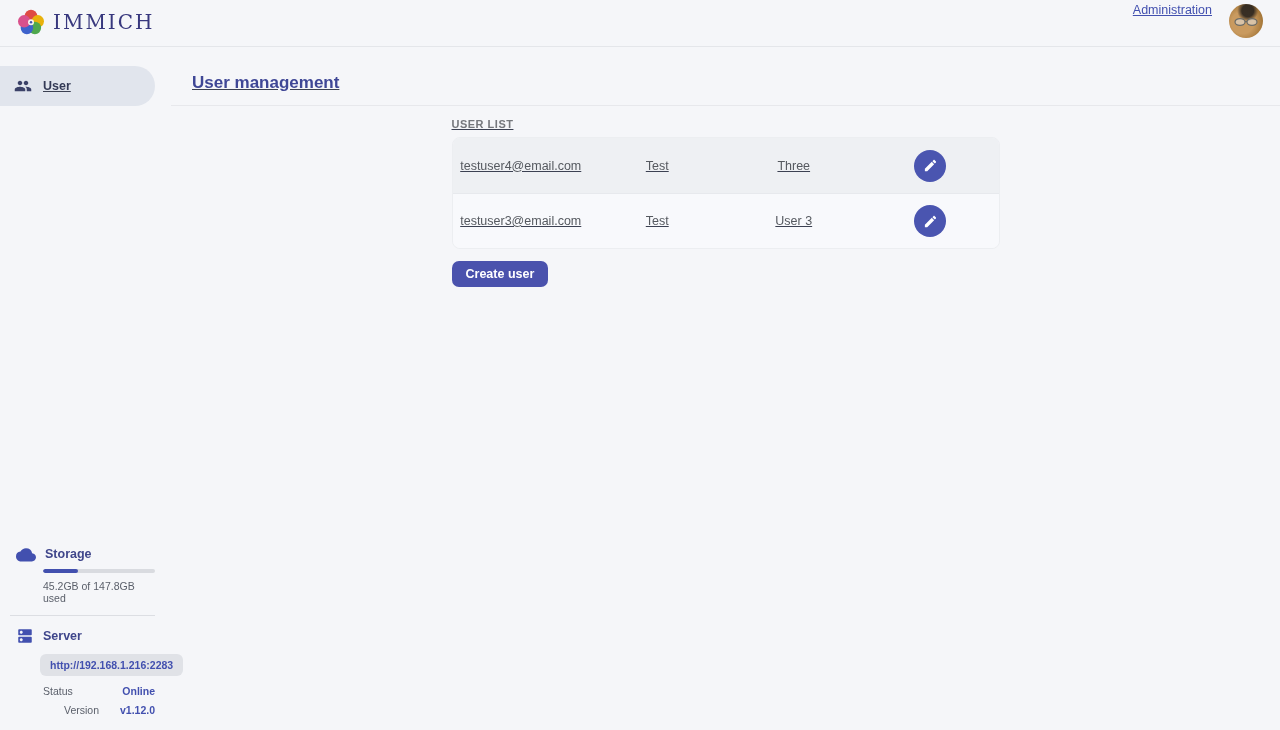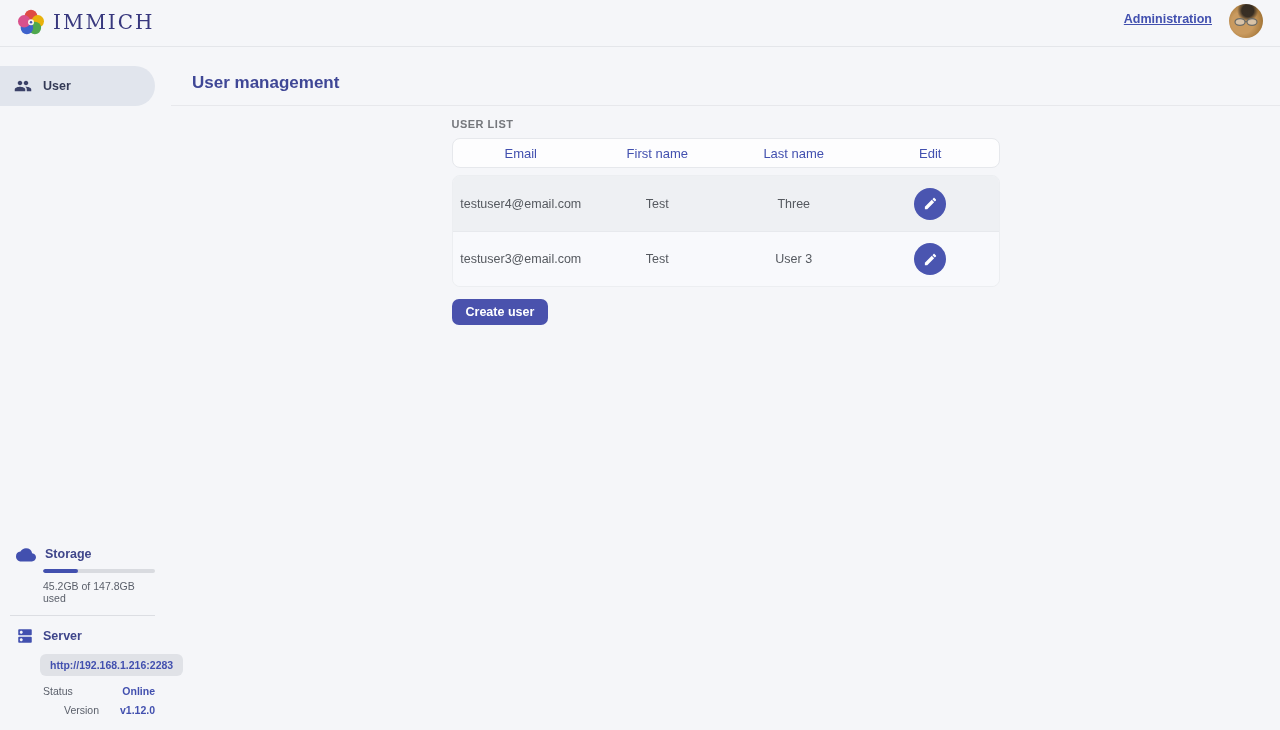--- a/index.html
+++ b/index.html
@@ -7,31 +7,31 @@
   body { font-family:"Liberation Sans", sans-serif; background:#f5f6f9; color:#3c4152; }
 
   
   .header { position:relative; height:47px; background:#f5f6f9; border-bottom:1px solid #e4e6ea; }
   .logo { position:absolute; left:18px; top:9px; display:flex; align-items:center; gap:9px; cursor:pointer; }
   .logo-text { font-family:"DejaVu Serif", serif; font-size:20px; letter-spacing:2px; color:#38387e; font-weight:500; }
   .search-input { position:absolute; left:180px; top:4px; width:480px; height:36px; background:#e3e4e7;
                   border:none; border-radius:8px; padding:0 20px; font-size:12.5px; color:#5a5f6a; outline:none;
                   font-family:"Liberation Sans", sans-serif; }
   .search-input::placeholder { color:#9b9ea6; }
-  .admin-link { position:absolute; right:68px; top:12px; font-size:12.5px; font-weight:700; color:#4250af;
+  .admin-link { position:absolute; right:68px; top:3px; font-size:12.5px; font-weight:400; color:#4250af;
                 text-decoration:underline; cursor:pointer; }
   .avatar { position:absolute; right:17px; top:4px; width:34px; height:34px; border-radius:50%; cursor:pointer;
             background:
               radial-gradient(circle at 55% 20%, rgba(40,35,30,.9) 0 18%, rgba(40,35,30,0) 32%),
               radial-gradient(circle at 40% 55%, #c99a5f 0 40%, #a87a3c 70%, #8a5f2b 100%);
             overflow:hidden; }
   .avatar svg { position:absolute; left:4px; top:12px; }
 
   
-  .body-wrap { display:flex; height:683px; }
+  .body-wrap { display:flex; height:683px;text-decoration:underline; }
 
   
   .sidebar { width:171px; position:relative; flex:0 0 171px; }
   .side-item { margin-top:19px; width:155px; height:40px; display:flex; align-items:center; gap:11px;
                padding-left:14px; background:#e1e5ed; border-radius:0 20px 20px 0; cursor:pointer; }
   .side-item-label { font-size:12.5px; font-weight:600; color:#343a56; }
   .sidebar-bottom { position:absolute; left:0; bottom:0; width:171px; padding:0 16px 14px; }
   .sb-header { display:flex; align-items:center; gap:9px; }
   .sb-title { font-size:12.5px; font-weight:700; color:#3f468b; }
   .progress-track { margin:7px 0 0 27px; height:4px; background:#d9dbe0; border-radius:2px; overflow:hidden; }
@@ -144,26 +144,20 @@
   </div>
 
   <div class="main">
     <div class="title-bar">
       <span class="page-title">User management</span>
     </div>
 
     <div class="content">
       <div class="section-label">USER LIST</div>
 
-      <div class="table-head">
-        <div class="th">Email</div>
-        <div class="th">First name</div>
-        <div class="th">Last name</div>
-        <div class="th">Edit</div>
-      </div>
 
       <div class="table-body">
         <div class="tr">
           <div class="td">testuser4@email.com</div>
           <div class="td">Test</div>
           <div class="td">Three</div>
           <div class="td td-edit">
             <button class="edit-btn">
               <svg width="15" height="15" viewBox="0 0 24 24" fill="#ffffff">
                 <path d="M3 17.25V21h3.75L17.81 9.94l-3.75-3.75L3 17.25zM20.71 7.04c.39-.39.39-1.02 0-1.41l-2.34-2.34c-.39-.39-1.02-.39-1.41 0l-1.83 1.83 3.75 3.75 1.83-1.83z"></path>

